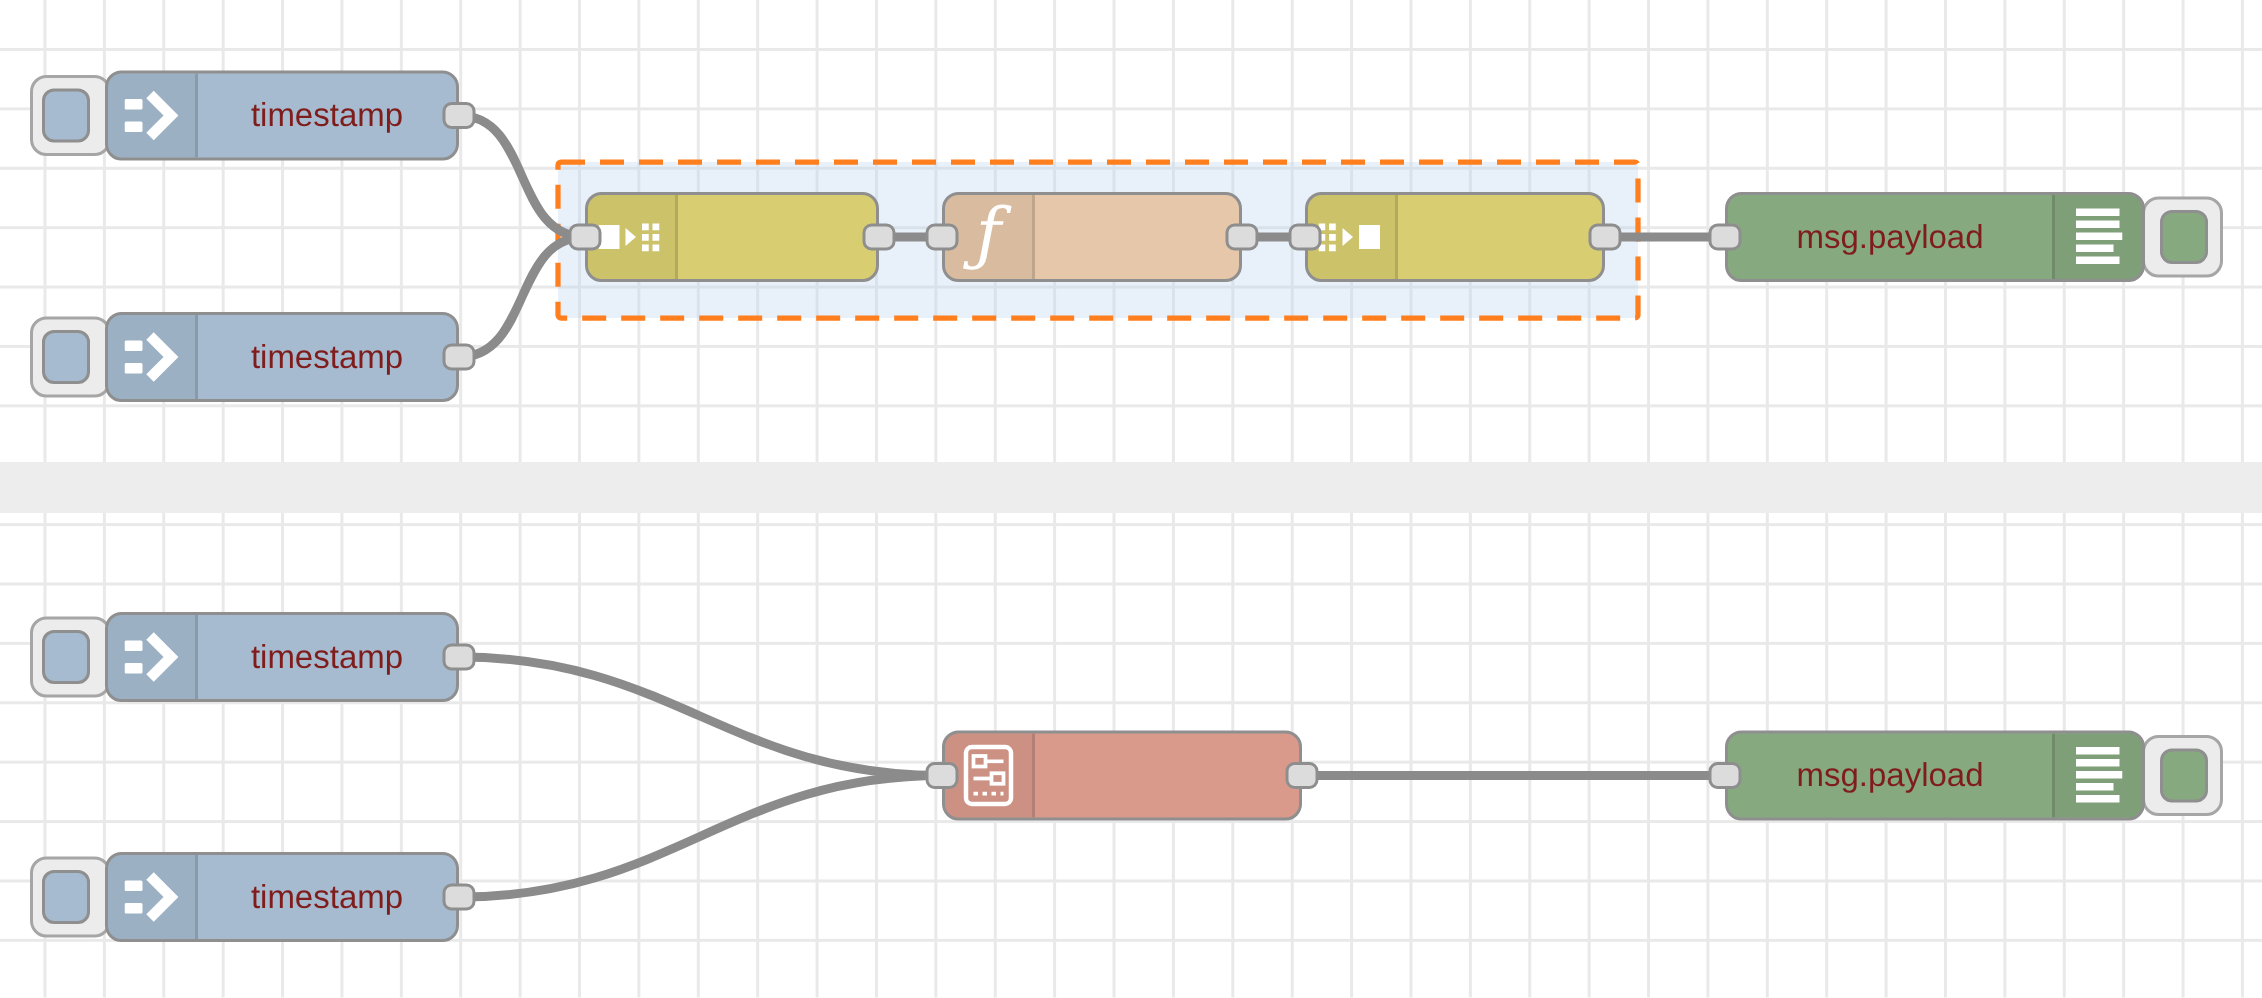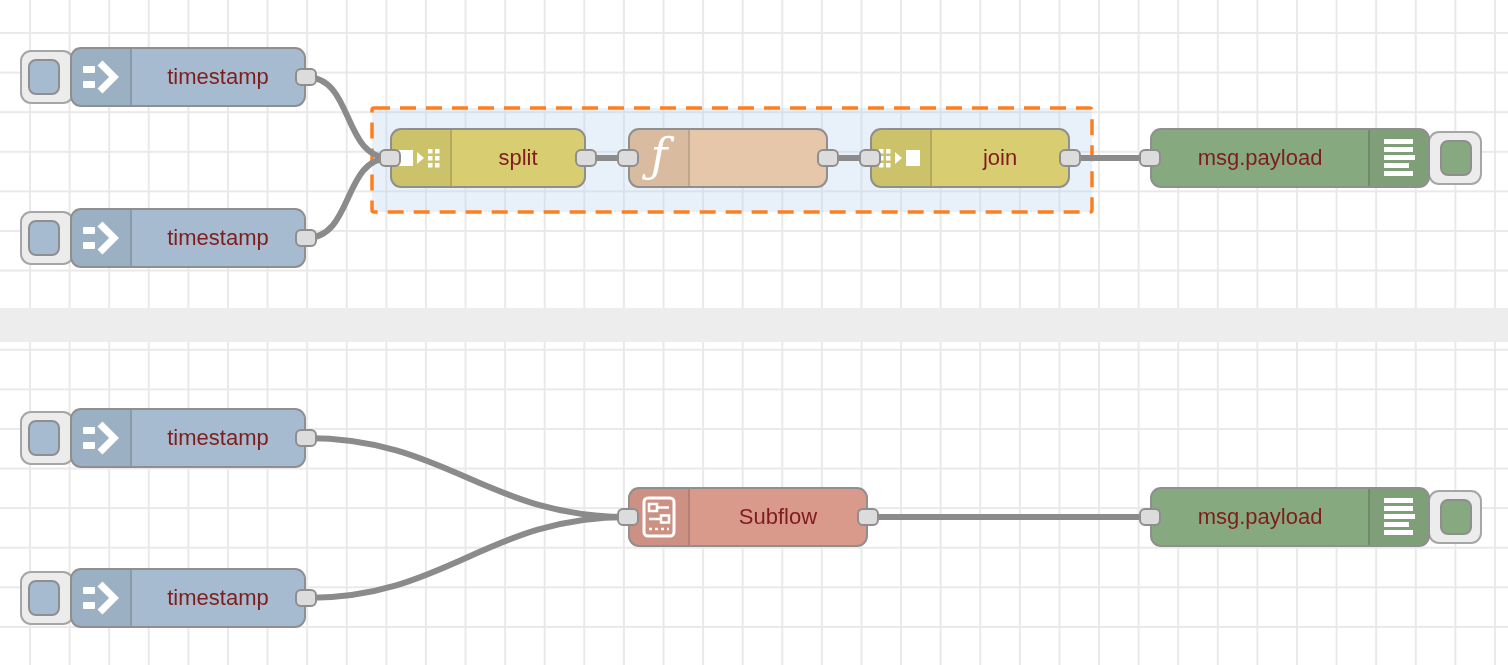--- a/index.html
+++ b/index.html
@@ -129,21 +129,20 @@
         <g fill="#fff">
           <rect x="29" y="11" width="4.5" height="4.5"></rect>
             <rect x="36" y="11" width="4.5" height="4.5"></rect>
           <rect x="29" y="18" width="4.5" height="4.5"></rect>
             <rect x="36" y="18" width="4.5" height="4.5"></rect>
           <rect x="29" y="25" width="4.5" height="4.5"></rect>
             <rect x="36" y="25" width="4.5" height="4.5"></rect>
         </g>
       </svg>
     </div>
-    <div class="label">split</div>
   </div>
   <div class="port in"></div>
   <div class="port out"></div>
 </div>
 
 <div class="node func" style="left:628px;top:128px;width:200px">
   <div class="body">
     <div class="icon-region left">
       <span class="func-glyph">ƒ</span>
     </div>
@@ -162,21 +161,20 @@
             <rect x="7" y="11" width="4.5" height="4.5"></rect>
           <rect x="0" y="18" width="4.5" height="4.5"></rect>
             <rect x="7" y="18" width="4.5" height="4.5"></rect>
           <rect x="0" y="25" width="4.5" height="4.5"></rect>
             <rect x="7" y="25" width="4.5" height="4.5"></rect>
         </g>
         <path d="M16 14 L23 20 L16 26 Z" fill="#fff"></path>
         <rect x="27" y="12" width="14" height="16" fill="#fff"></rect>
       </svg>
     </div>
-    <div class="label">join</div>
   </div>
   <div class="port in"></div>
   <div class="port out"></div>
 </div>
 
 <div class="node debug" style="left:1150px;top:128px;width:280px">
   <div class="side-button right">
       <div class="inner"></div>
     </div>
   <div class="body">
@@ -233,21 +231,20 @@
     <div class="icon-region left">
       <svg width="34" height="42" viewBox="0 0 34 42" fill="none" stroke="#fff">
         <rect x="2" y="2" width="30" height="38" rx="4" stroke-width="3"></rect>
         <rect x="7" y="8" width="8" height="7" stroke-width="2.5"></rect>
         <path d="M15 11.5 H27" stroke-width="2.5"></path>
         <path d="M7 23 H19" stroke-width="2.5"></path>
         <rect x="19" y="19.5" width="8" height="7" stroke-width="2.5"></rect>
         <path d="M7 33 H27" stroke-width="2.5" stroke-dasharray="3 3"></path>
       </svg>
     </div>
-    <div class="label">Subflow</div>
   </div>
   <div class="port in"></div>
   <div class="port out"></div>
 </div>
 
 <div class="node debug" style="left:1150px;top:487px;width:280px">
   <div class="side-button right">
       <div class="inner"></div>
     </div>
   <div class="body">

